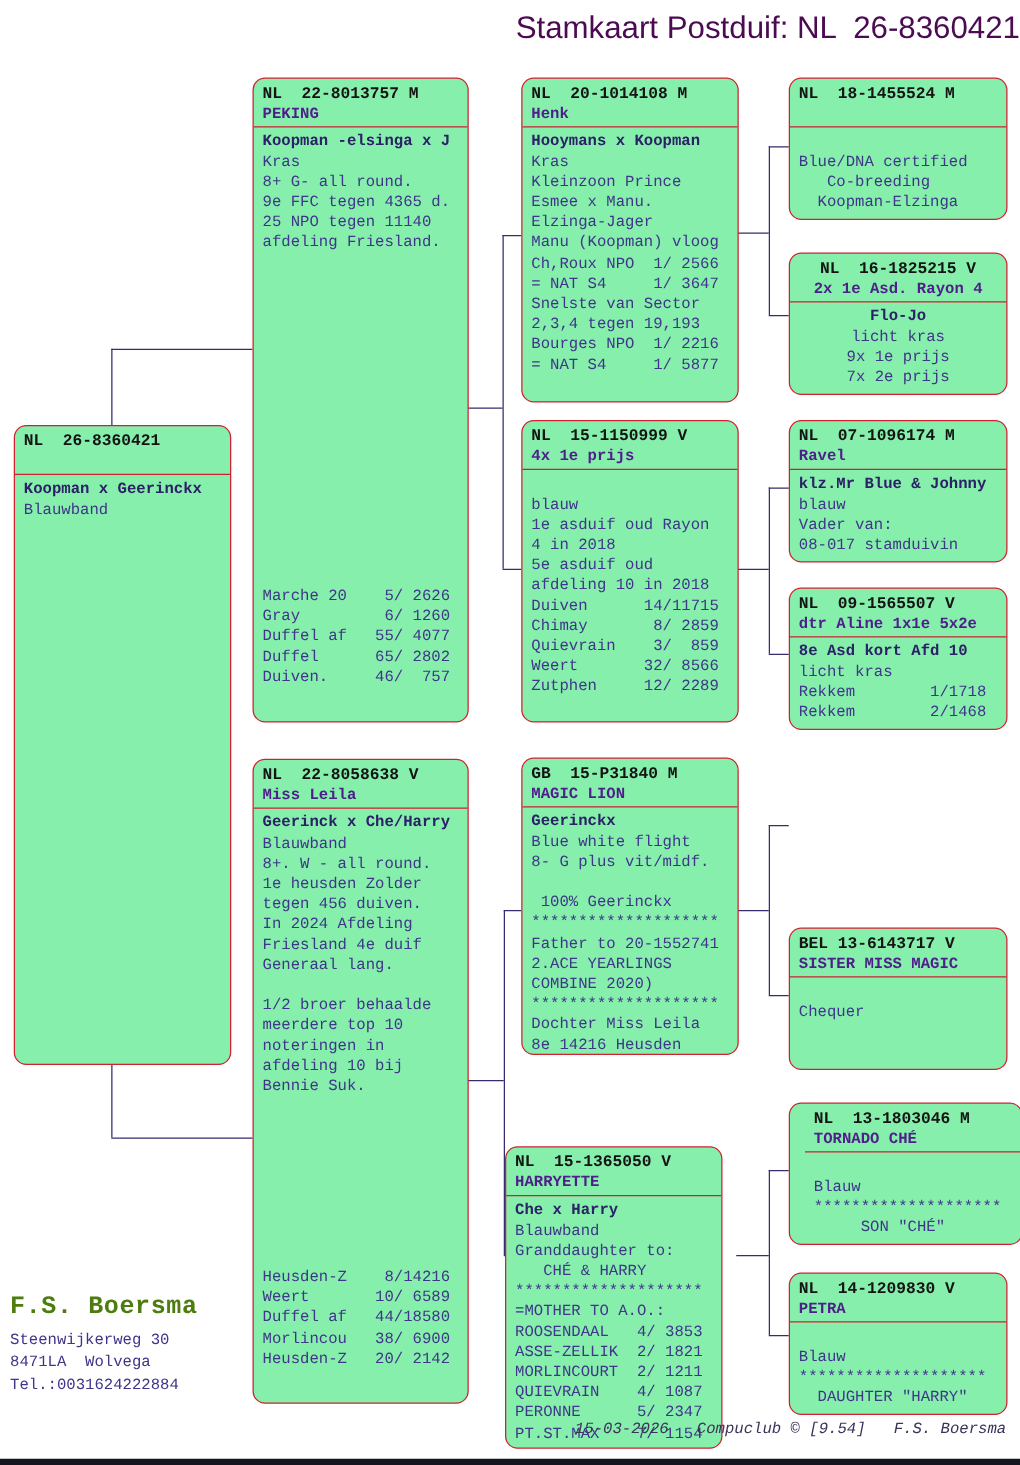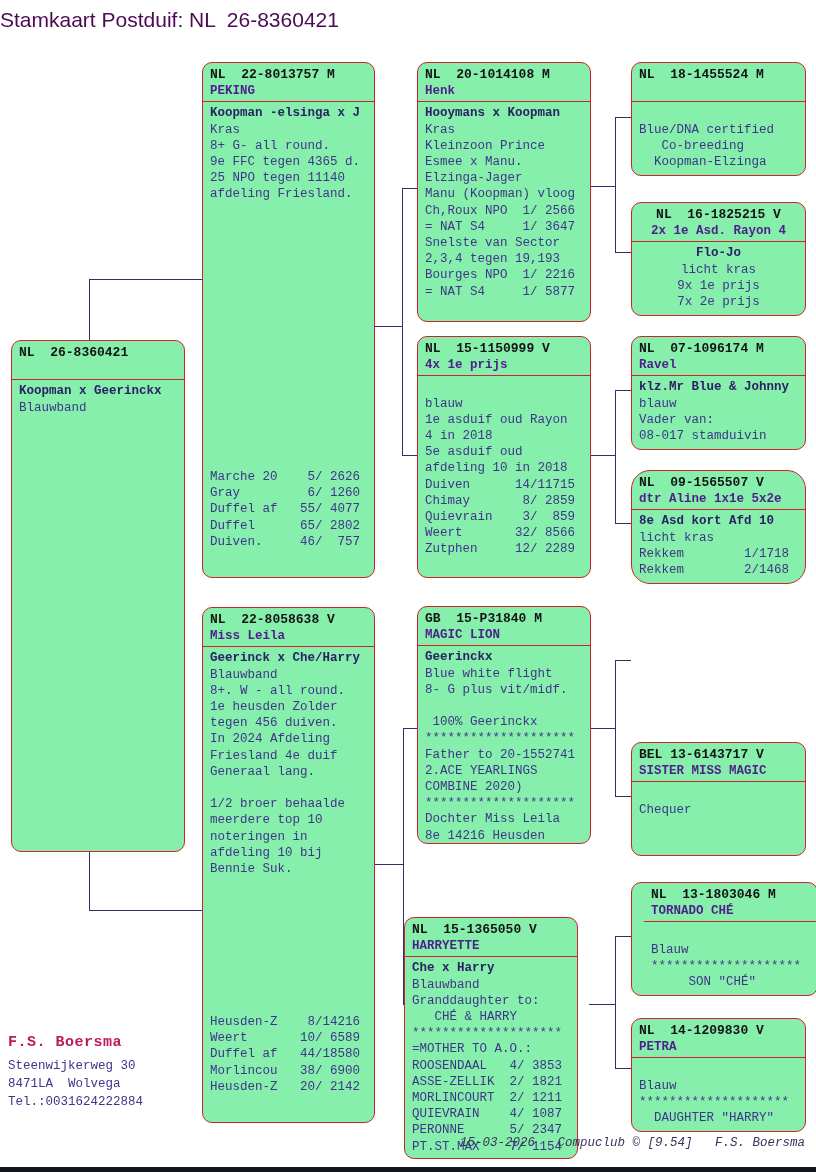--- a/index.html
+++ b/index.html
@@ -10,40 +10,40 @@
     --ring-ink:#141414;
     --conn:#3a2a6e;
     --title-ink:#4b0a52;
   }
   html,body{margin:0;padding:0;background:#ffffff;}
   #page{
     position:relative;width:816px;height:1172px;background:#ffffff;overflow:hidden;
     font-family:"Liberation Mono","DejaVu Sans Mono",monospace;
   }
   .title{
-    position:absolute;top:8px;left:0;width:816px;text-align:left;
+    position:absolute;top:8px;left:0;width:816px;text-align:right;
     font-family:"Liberation Sans","DejaVu Sans",sans-serif;
-    font-size:21px;color:var(--title-ink);white-space:pre;
+    font-size:25px;color:var(--title-ink);white-space:pre;
   }
   .box{
     position:absolute;border:1.5px solid var(--red);border-radius:10px;
     background:#86efac;color:var(--body-ink);font-size:12.5px;line-height:16.2px;
   }
   .ring{font-weight:bold;color:var(--ring-ink);font-size:13px;white-space:pre;padding:4px 7px 0 7px;min-height:16.2px;}
   .bname{font-weight:bold;color:var(--name-ink);white-space:pre;padding:0 7px;min-height:16.2px;}
   .sep{border-top:1.5px solid var(--red);margin-top:2px;}
   .body{padding:3px 7px 0 7px;}
   .results{position:absolute;left:7px;top:406px;right:4px;}
   .ln{white-space:pre;min-height:16.2px;}
   .ln.b{font-weight:bold;color:var(--bold-ink);}
   .cn{position:absolute;background:var(--conn);}
   .cn.h{height:1px;}
   .cn.v{width:1px;}
   .owner{position:absolute;left:8px;top:1034px;color:var(--body-ink);}
-  .owner .oname{font-weight:bold;font-size:15px;color:#be185d;letter-spacing:.5px;margin-bottom:6px;white-space:pre;}
+  .owner .oname{font-weight:bold;font-size:20px;color:#4d7c0f;letter-spacing:.5px;margin-bottom:6px;white-space:pre;}
   .owner .ln{font-size:12.5px;line-height:18px;}
   .footer{
     position:absolute;top:1136px;right:11px;font-style:italic;font-size:12.5px;
     color:#3c3358;white-space:pre;
   }
   .bottom-bar{position:absolute;left:0;top:1167px;width:816px;height:5px;background:#15151d;}
 </style>
 </head>
 <body>
 
@@ -251,21 +251,21 @@
     <div class="bname">Ravel</div>
     <div class="sep"></div>
     <div class="body">
         <div class="ln b">klz.Mr Blue &amp; Johnny</div>
         <div class="ln">blauw</div>
         <div class="ln">Vader van:</div>
         <div class="ln">08-017 stamduivin</div>
       </div>
   </div>
 
-  <div class="box" style="left:631px;top:470px;width:173px;height:112px;border-radius:19px;">
+  <div class="box" style="left:631px;top:470px;width:173px;height:112px;">
     <div class="ring">NL  09-1565507 V</div>
     <div class="bname">dtr Aline 1x1e 5x2e</div>
     <div class="sep"></div>
     <div class="body">
         <div class="ln b">8e Asd kort Afd 10</div>
         <div class="ln">licht kras</div>
         <div class="ln">Rekkem        1/1718</div>
         <div class="ln">Rekkem        2/1468</div>
       </div>
   </div>

